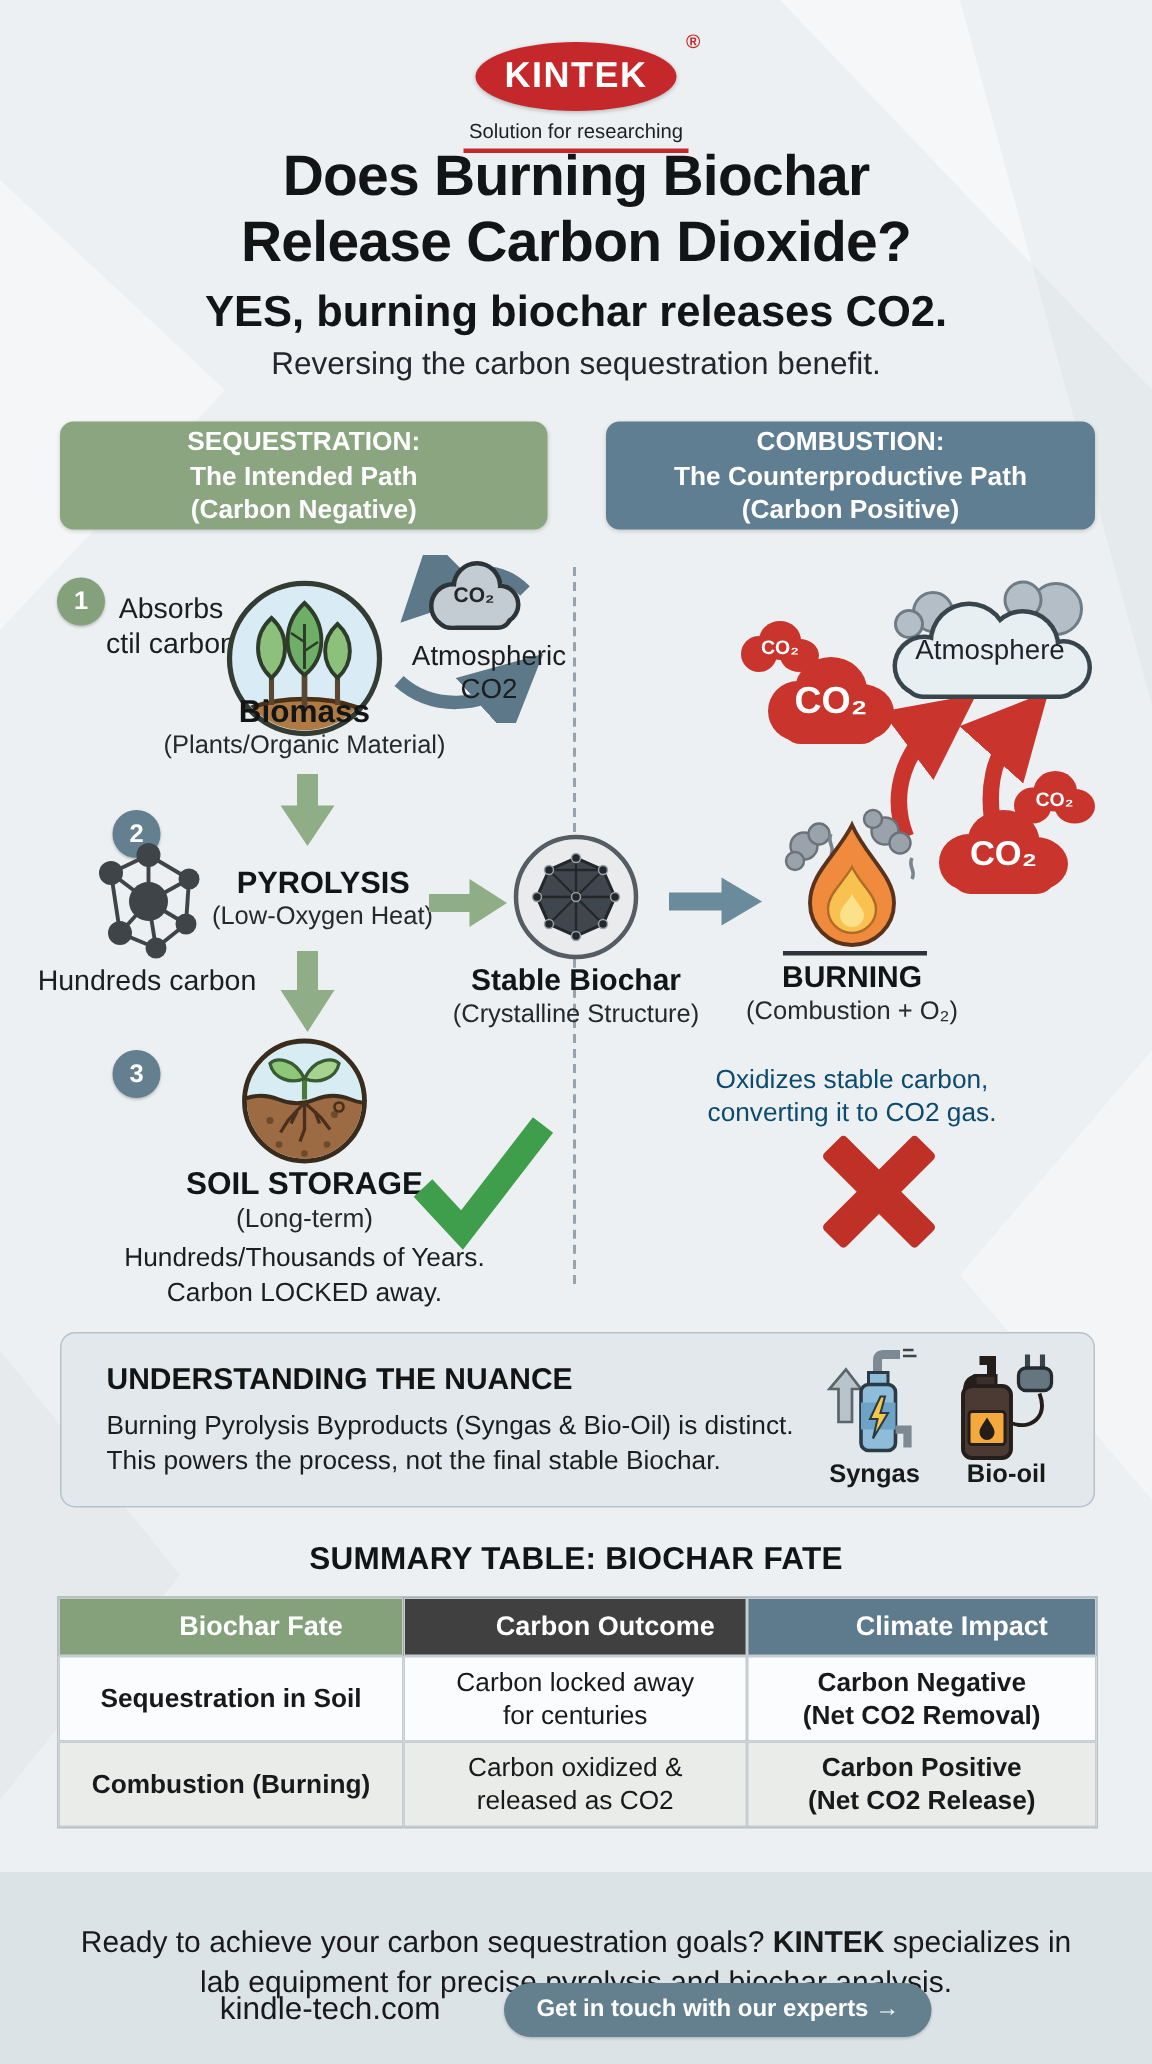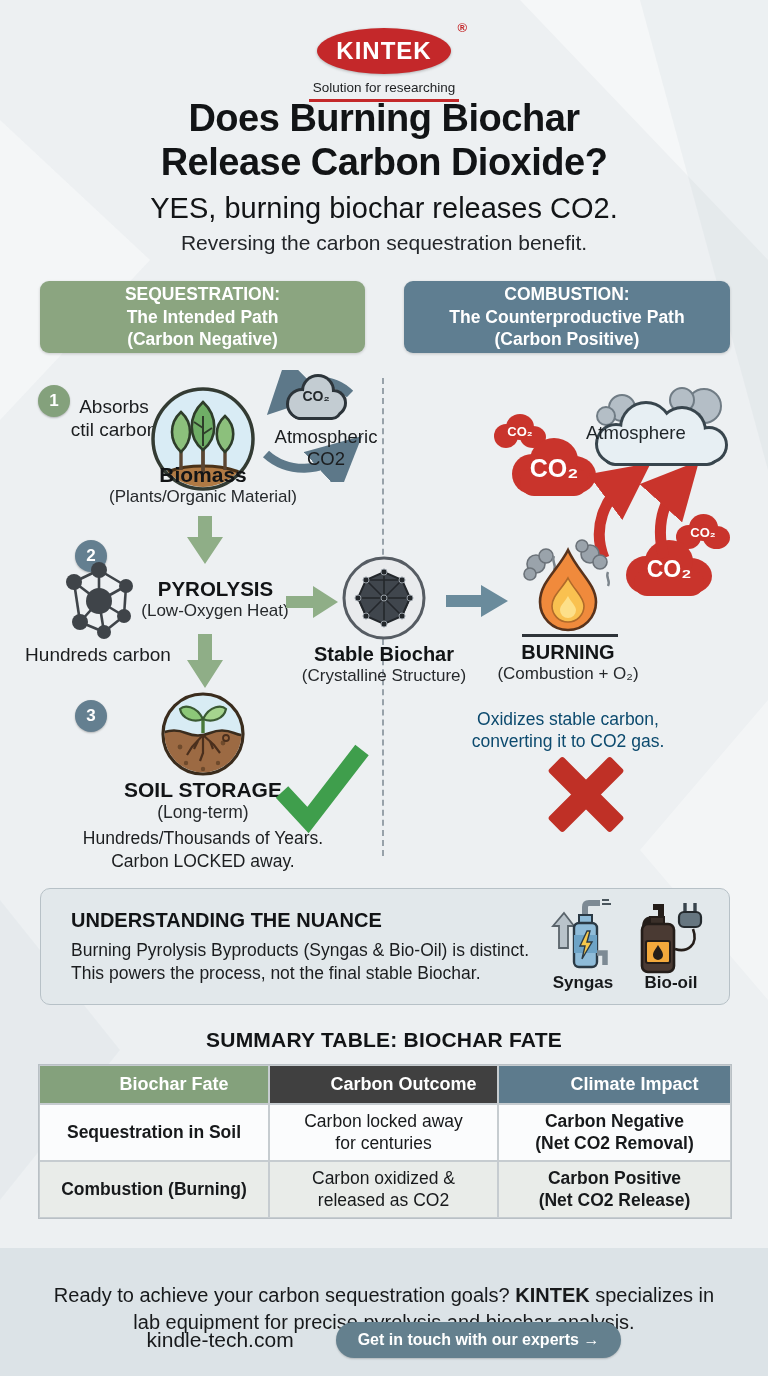--- a/index.html
+++ b/index.html
@@ -13,21 +13,21 @@
   
   .logo-wrap{left:0;right:0;top:28;display:flex;flex-direction:column;align-items:center;}
   .logo-ellipse{position:relative;width:134px;height:46px;background:#c4282a;border-radius:50%;
     display:flex;align-items:center;justify-content:center;box-shadow:0 1px 3px rgba(0,0,0,.25);}
   .logo-text{color:#fff;font-weight:700;font-size:24px;letter-spacing:1px;}
   .reg{position:absolute;right:-16px;top:-8px;color:#c4282a;font-size:13px;font-weight:700;}
   .tagline{margin-top:6px;font-size:13.5px;color:#1d1f21;}
   .tag-underline{margin-top:4px;width:150px;height:3px;background:#c4282a;}
   
   .title{left:0;right:0;top:96px;font-size:38px;line-height:1.16;font-weight:800;letter-spacing:-.5px;color:#121416;}
-  .answer{left:0;right:0;top:190px;font-size:29px;font-weight:400;color:#121416;}
+  .answer{left:0;right:0;top:190px;font-size:29px;font-weight:700;color:#121416;}
   .subtitle{left:0;right:0;top:229px;font-size:21px;color:#23262a;}
   
   .banner{height:72px;border-radius:9px;color:#fff;font-weight:700;font-size:17.5px;line-height:1.28;
     display:flex;flex-direction:column;align-items:center;justify-content:center;box-shadow:0 1px 3px rgba(0,0,0,.18);}
   .banner-green{left:40px;top:281px;width:325px;background:#8ba580;}
   .banner-slate{left:404px;top:281px;width:326px;background:#5f7e91;}
   
   .divider{left:382px;top:378px;height:478px;border-left:2px dashed #98a2aa;}
   
   .badge{width:32px;height:32px;border-radius:50%;color:#fff;font-weight:700;font-size:17px;
@@ -266,21 +266,21 @@
         <rect x="16" y="56" width="118" height="26" rx="13"></rect>
       </g>
       <g fill="#e7eff3">
         <circle cx="30" cy="60" r="18"></circle>
           <circle cx="60" cy="44" r="24"></circle>
           <circle cx="96" cy="47" r="22"></circle>
           <circle cx="123" cy="61" r="16"></circle>
         <rect x="19" y="59" width="112" height="20" rx="10"></rect>
       </g>
     </svg>
-    <div class="abs" style="left:0;right:0;top:38px;font-size:18.5px;color:#1d2327;">Atmosphere</div>
+    <div class="abs" style="left:0;right:0;top:38px;text-align:center;font-size:18.5px;color:#1d2327;">Atmosphere</div>
   </div>
 
   <div class="rcloud" style="left:494px;top:414px;width:52px;height:34px;">
     <i style="left:0;bottom:0;width:24px;height:24px;"></i>
       <i style="right:0;bottom:0;width:26px;height:22px;"></i>
       <i style="left:12px;top:0;width:28px;height:26px;"></i>
     <span class="lb" style="font-size:13px;">CO₂</span>
   </div>
   <div class="rcloud" style="left:512px;top:438px;width:84px;height:58px;">
     <i style="left:0;bottom:2px;width:40px;height:40px;"></i>

